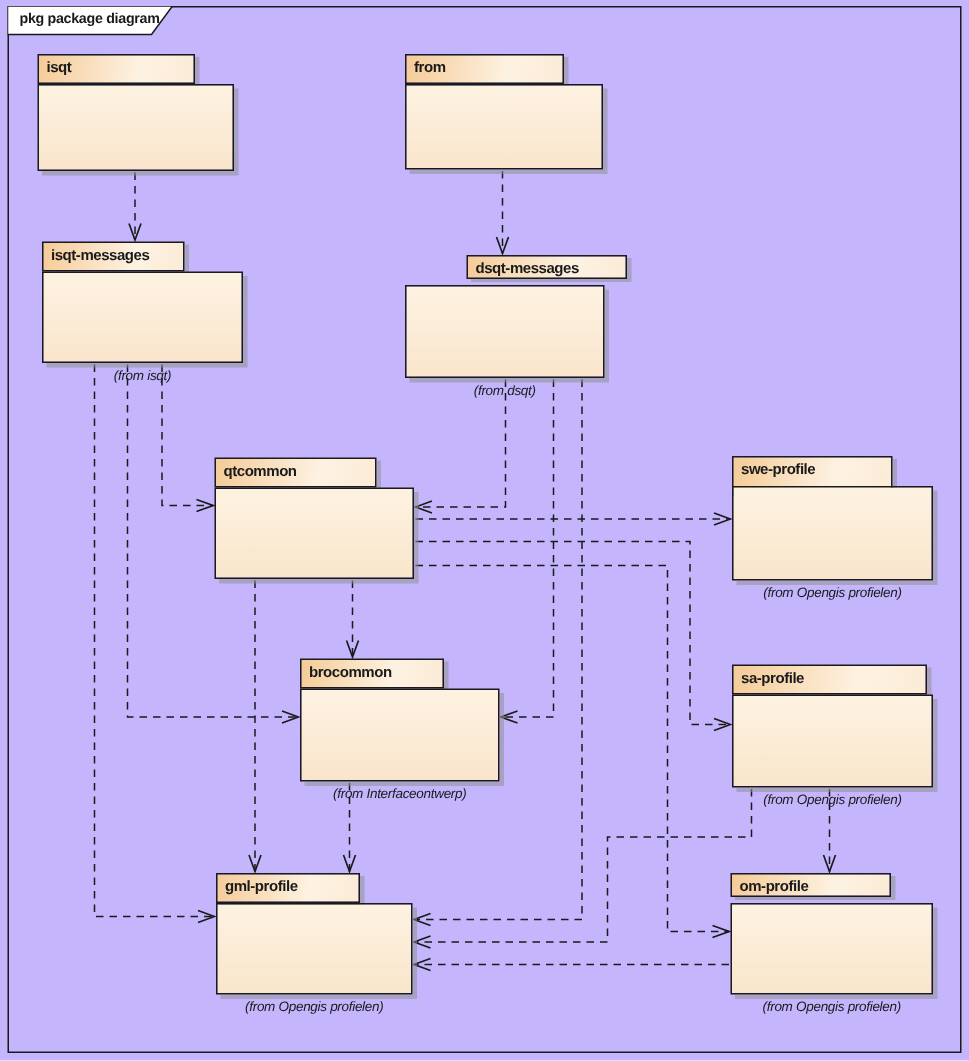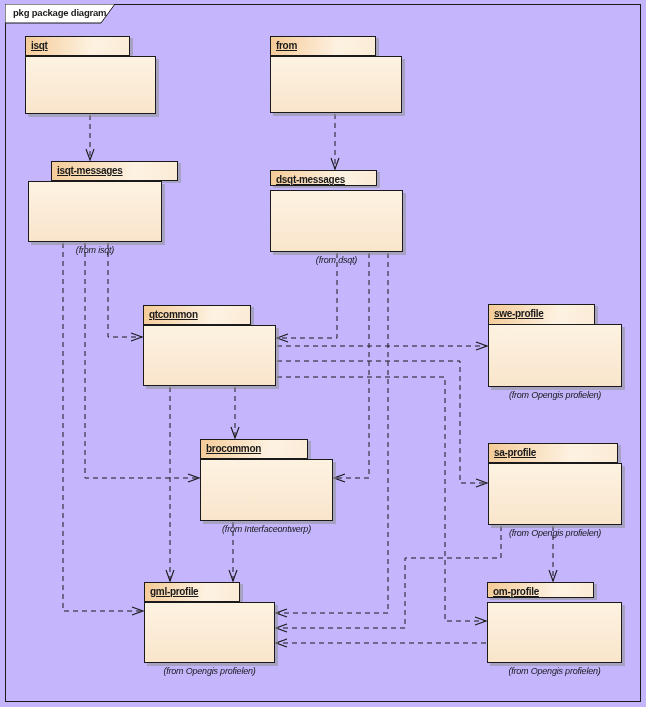--- a/index.html
+++ b/index.html
@@ -17,21 +17,20 @@
     font-size:9.5px;font-weight:bold;letter-spacing:-0.2px;white-space:nowrap;
   }
   #edges{position:absolute;left:0;top:0;z-index:1;}
   .edge{fill:none;stroke:#1a1a1a;stroke-width:1;stroke-dasharray:5 4;}
   .pkg{position:absolute;z-index:2;}
   .pkg .tab{
     position:absolute;left:0;top:0;box-sizing:border-box;
     border:1px solid #1a1a1a;
     background:linear-gradient(100deg,#f5cb97 0%,#fdf2e2 65%,#fbebd6 100%);
     box-shadow:3px 2px 0 rgba(145,145,145,0.55);
-    text-decoration:underline;
   }
   .pkg .lbl{
     display:block;padding:3px 0 0 5px;
     font-size:10px;font-weight:bold;letter-spacing:-0.3px;white-space:nowrap;
   }
   .pkg .body{
     position:absolute;left:0;box-sizing:border-box;
     border:1px solid #1a1a1a;
     background:linear-gradient(180deg,#fdf2e1 0%,#fbebd6 55%,#f9e5cb 100%);
     box-shadow:3px 3px 0 rgba(145,145,145,0.55);
@@ -86,49 +85,49 @@
 
     </div>
       <div class="pkg" style="left: 270px; top: 36px;">
       <div class="tab" style="width: 106px; height: 20px;">
         <span class="lbl">from</span>
       </div>
       <div class="body" style="top: 20px; width: 132px; height: 57px;"></div>
 
     </div>
       <div class="pkg" style="left: 28px; top: 161px;">
-      <div class="tab" style="width: 127px; height: 20px; margin-left: 23px;">
+      <div class="tab" style="width: 95px; height: 20px;">
         <span class="lbl">isqt-messages</span>
       </div>
       <div class="body" style="top: 20px; width: 134px; height: 61px;"></div>
       <div class="caption" style="top: 84px; width: 134px;">(from isqt)</div>
     </div>
       <div class="pkg" style="left: 270px; top: 170px;">
-      <div class="tab" style="width: 107px; height: 16px;">
+      <div class="tab" style="width: 107px; height: 16px; margin-left: 41px;">
         <span class="lbl">dsqt-messages</span>
       </div>
       <div class="body" style="top: 20px; width: 133px; height: 62px;"></div>
       <div class="caption" style="top: 85px; width: 133px;">(from dsqt)</div>
     </div>
       <div class="pkg" style="left: 143px; top: 305px;">
       <div class="tab" style="width: 108px; height: 20px;">
         <span class="lbl">qtcommon</span>
       </div>
       <div class="body" style="top: 20px; width: 133px; height: 61px;"></div>
 
     </div>
       <div class="pkg" style="left: 488px; top: 304px;">
       <div class="tab" style="width: 107px; height: 27px;">
         <span class="lbl">swe-profile</span>
       </div>
       <div class="body" style="top: 20px; width: 134px; height: 63px;"></div>
       <div class="caption" style="top: 86px; width: 134px;">(from Opengis profielen)</div>
     </div>
       <div class="pkg" style="left: 200px; top: 439px;">
-      <div class="tab" style="width: 108px; height: 20px;">
+      <div class="tab" style="width: 96px; height: 20px;">
         <span class="lbl">brocommon</span>
       </div>
       <div class="body" style="top: 20px; width: 133px; height: 62px;"></div>
       <div class="caption" style="top: 85px; width: 133px;">(from Interfaceontwerp)</div>
     </div>
       <div class="pkg" style="left: 488px; top: 443px;">
       <div class="tab" style="width: 130px; height: 20px;">
         <span class="lbl">sa-profile</span>
       </div>
       <div class="body" style="top: 20px; width: 134px; height: 62px;"></div>

